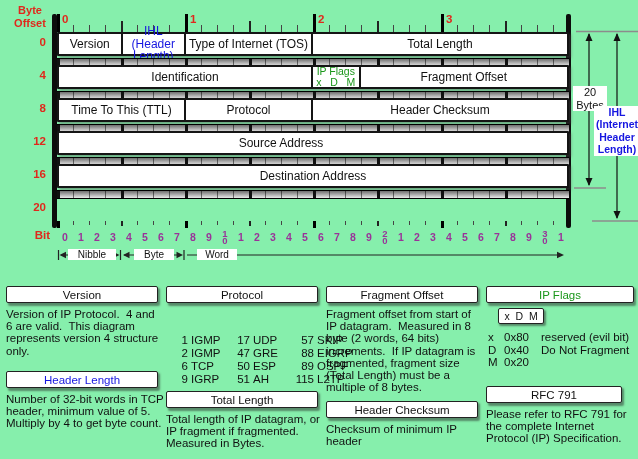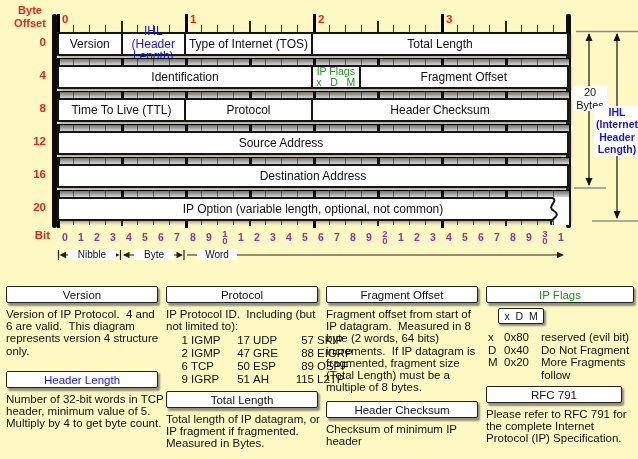--- a/index.html
+++ b/index.html
@@ -1,16 +1,16 @@
 <!DOCTYPE html>
 <html style="--red: #e0281c; --blue: #1616e0; --green: #1a961a; --purple: #993399;"><head>
 <meta charset="utf-8">
 <style>
   html,body{margin:0;padding:0;background:#fff;}
-  .stage{position:relative;width:638px;height:459px;background:#fef9c3;overflow:hidden;
+  .stage{position:relative;width:638px;height:459px;background:#86efac;overflow:hidden;
          font-family:"Liberation Sans","DejaVu Sans",sans-serif;color:#111;}
   .abs{position:absolute;}
 
   
   .red{color:var(--red);font-weight:bold;}
   .blue{color:var(--blue);}
   .green{color:var(--green);}
   .purple{color:var(--purple);font-weight:bold;}
 
   
@@ -122,43 +122,36 @@
       <div class="cell" style="left:0;width:252px">Identification</div>
       <div class="cell flagcell green" style="left:254px;width:45.6px">
         <span>IP Flags</span>
         <span>x   D   M</span>
       </div>
       <div class="cell last" style="left:301.6px;width:206.4px">Fragment Offset</div>
     </div>
     <div class="abs sep" style="top:77px"></div>
 
     <div class="abs hrow" style="top:84px">
-      <div class="cell" style="left:0;width:125px">Time To Live (TTL)</div>
+      <div class="cell" style="left:0;width:125px">Time To This (TTL)</div>
       <div class="cell" style="left:127px;width:125px">Protocol</div>
       <div class="cell last" style="left:254px;width:254px">Header Checksum</div>
     </div>
     <div class="abs sep" style="top:110px"></div>
 
     <div class="abs hrow" style="top:117px">
       <div class="cell last" style="left:0;width:444px">Source Address</div>
     </div>
     <div class="abs sep" style="top:143px"></div>
 
     <div class="abs hrow" style="top:150px">
       <div class="cell last" style="left:0;width:508px">Destination Address</div>
     </div>
     <div class="abs sep" style="top:176px"></div>
 
-    <div class="abs hrow" style="top:183px;position:absolute">
-      <div class="cell last" style="left:0;width:508px">IP Option (variable length, optional, not common)</div>
-      <svg width="26" height="28" viewBox="0 0 26 28" style="position:absolute;right:-2px;top:-2px">
-        <path d="M8,0 C18,4 2,9 11,14 C20,19 4,23 9,28 L26,28 L26,0 Z" fill="#ffffff" stroke="none"></path>
-        <path d="M8,0 C18,4 2,9 11,14 C20,19 4,23 9,28" fill="none" stroke="#151515" stroke-width="2"></path>
-      </svg>
-    </div>
 
     <div class="abs botticks"></div>
     <div class="abs bitnums" id="bitNumbers">
         <div class="bitcell purple" style="left: 0px;">0</div>
         <div class="bitcell purple" style="left: 16px;">1</div>
         <div class="bitcell purple" style="left: 32px;">2</div>
         <div class="bitcell purple" style="left: 48px;">3</div>
         <div class="bitcell purple" style="left: 64px;">4</div>
         <div class="bitcell purple" style="left: 80px;">5</div>
         <div class="bitcell purple" style="left: 96px;">6</div>
@@ -245,21 +238,20 @@
 (Internet
 Header
 Length)</div>
 
   <div class="abs note-title" style="left:6px;top:286px;width:152px">Version</div>
   <div class="abs note-body" style="left:6px;top:308px;width:154px">Version of IP Protocol.  4 and 6 are valid.  This diagram represents version 4 structure only.</div>
   <div class="abs note-title blue" style="left:6px;top:371px;width:152px">Header Length</div>
   <div class="abs note-body" style="left:6px;top:393px;width:158px">Number of 32-bit words in TCP header, minimum value of 5.  Multiply by 4 to get byte count.</div>
 
   <div class="abs note-title" style="left:166px;top:286px;width:152px">Protocol</div>
-  <div class="abs note-body" style="left:166px;top:308px;width:156px">IP Protocol ID.  Including (but not limited to):</div>
   <div class="abs proto-table" style="left:172px;top:334px;width:150px" id="protoTable">
       <span class="pn">1</span>
       <span class="ps">IGMP</span>
       <span class="pn">17</span>
       <span class="ps">UDP</span>
       <span class="pn">57</span>
       <span class="ps">SKIP</span>
       <span class="pn">2</span>
       <span class="ps">IGMP</span>
       <span class="pn">47</span>
@@ -291,19 +283,17 @@
   <div class="abs xdm-box" style="left:498px;top:308px">x  D  M</div>
   <div class="abs flag-list" style="left:488px;top:331px;width:148px" id="flagList">
       <span>x</span>
       <span>0x80</span>
       <span class="flag-desc">reserved (evil bit)</span>
       <span>D</span>
       <span>0x40</span>
       <span class="flag-desc">Do Not Fragment</span>
       <span>M</span>
       <span>0x20</span>
-      <span class="flag-desc">More Fragments
-follow</span>
     </div>
   <div class="abs note-title" style="left:486px;top:386px;width:136px">RFC 791</div>
   <div class="abs note-body" style="left:486px;top:408px;width:152px">Please refer to RFC 791 for the complete Internet Protocol (IP) Specification.</div>
 
 </div>
 
 </body></html>

